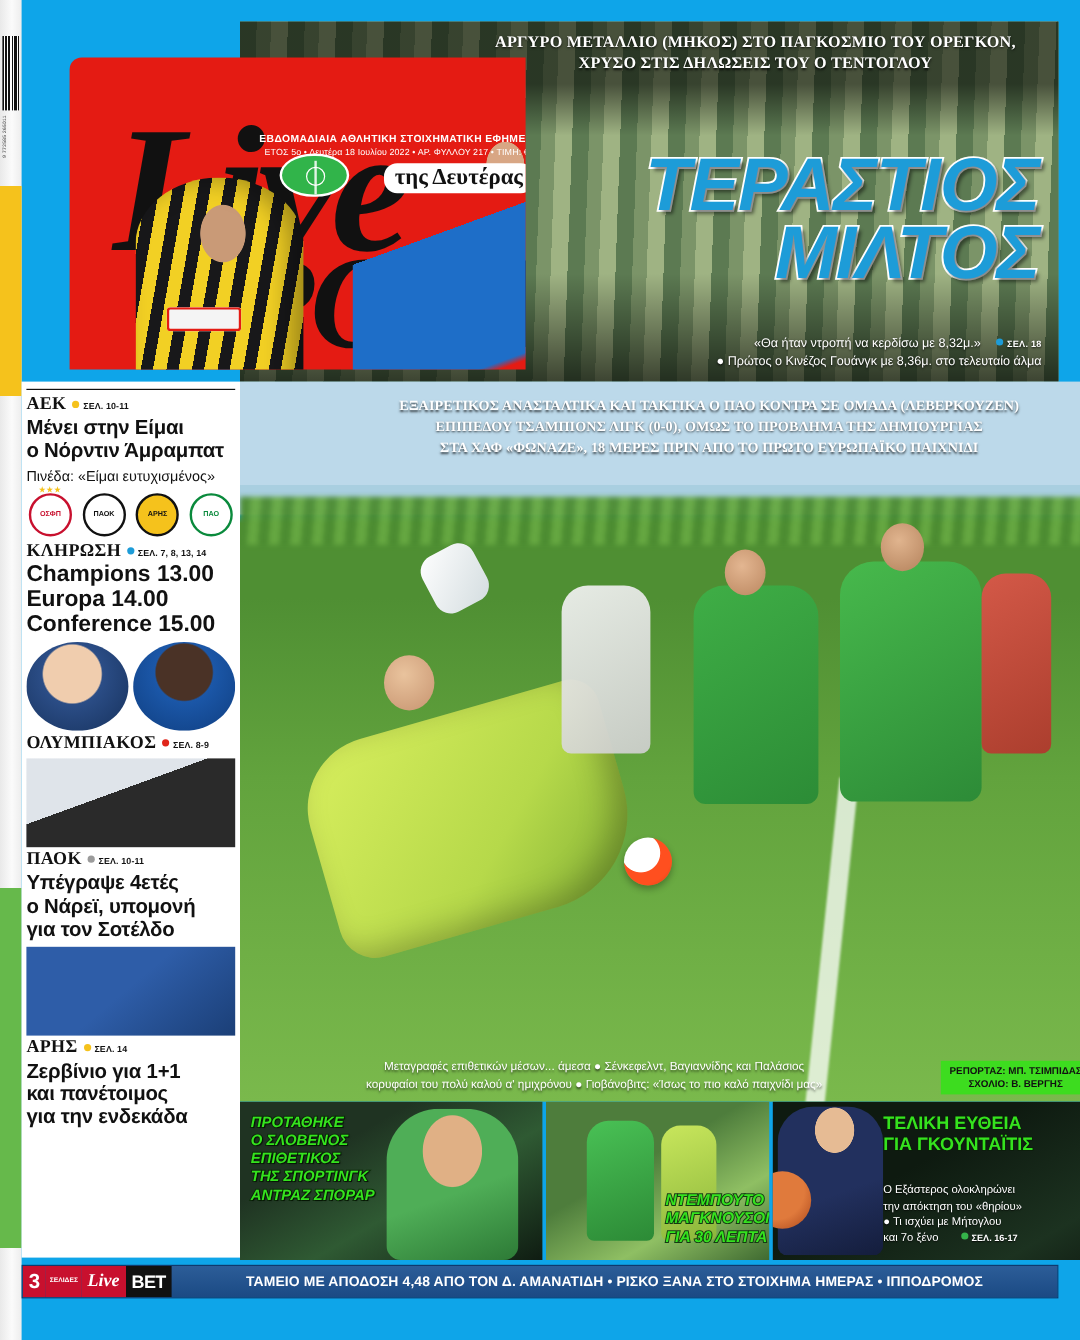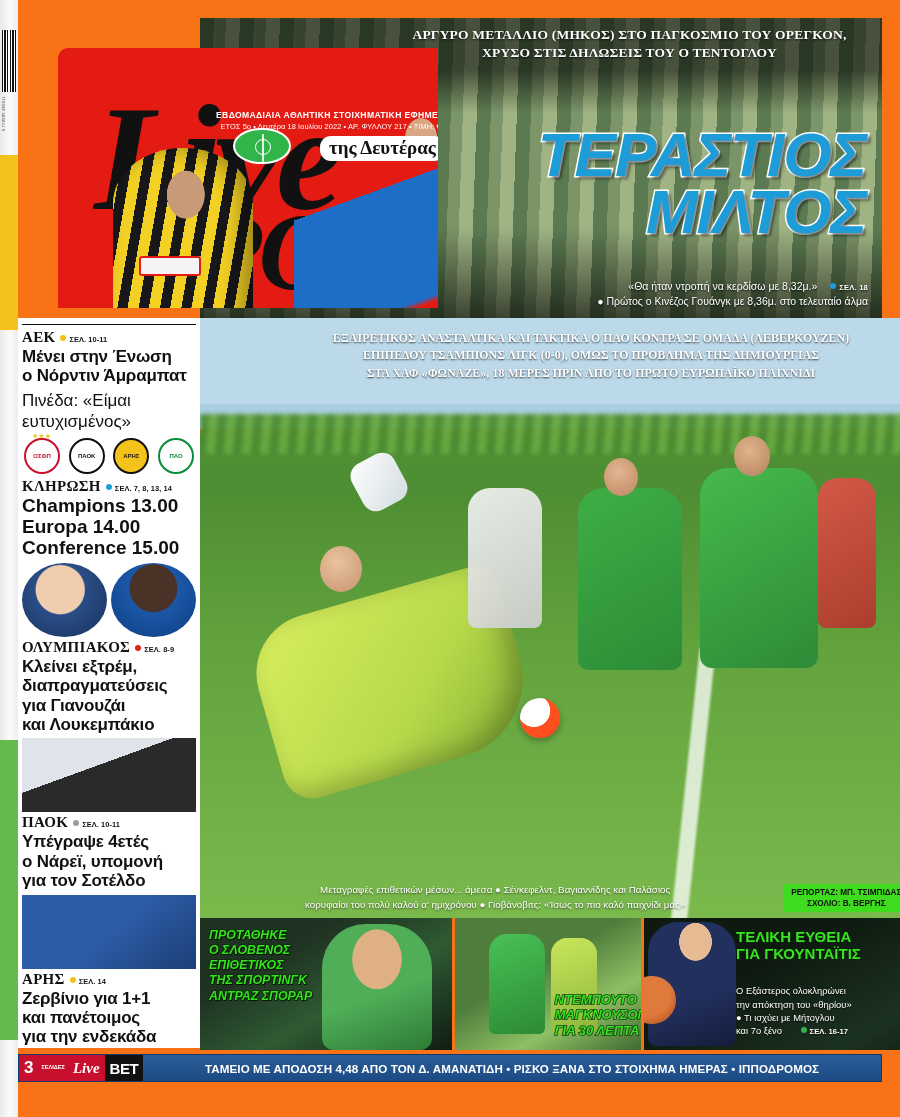--- a/index.html
+++ b/index.html
@@ -5,21 +5,21 @@
   * { box-sizing: border-box; margin: 0; padding: 0; }
   html, body {
     width: 900px; height: 1117px;
     background: #ffffff;
     font-family: "Liberation Sans", sans-serif;
     overflow: hidden;
   }
   #page {
     position: relative;
     width: 900px; height: 1117px;
-    background: #f97316;
+    background: #0ea5e9;
     overflow: hidden;
   }
 
   
   .edge-strip {
     position: absolute; left: 0; top: 0;
     width: 18px; height: 1117px;
     background: linear-gradient(to right,#e9e9e9,#fbfbfb 55%,#ededed);
   }
   .barcode {
@@ -334,21 +334,21 @@
   .sb-kicker .pg {
     font-size: 7.4px; font-weight: bold; color: #111;
     letter-spacing: .1px;
   }
   .sb-head {
     font-family: "Liberation Sans", sans-serif;
     font-weight: bold; font-size: 17px; line-height: 1.14;
     color: #111; letter-spacing: -.2px;
   }
   .sb-sub {
-    font-size: 17px; color: #111; margin-top: 4px; line-height: 1.25;
+    font-size: 12px; color: #111; margin-top: 4px; line-height: 1.25;
   }
   .sb-head-alt {
     font-family: "Liberation Sans", sans-serif;
     font-weight: bold; font-size: 19px; line-height: 1.1;
     color: #111;
   }
 
   
   .badges { display: flex; justify-content: space-between; align-items: center;
     padding: 6px 2px 4px; }
@@ -550,21 +550,21 @@
   </div>
 
   <div class="sidebar">
 
     <div class="sb-rule"></div>
     <div class="sb-kicker">
       <span class="team">ΑΕΚ</span>
       <span class="pg"><span class="dot-yellow"></span><span>ΣΕΛ. 10-11</span></span>
     </div>
     <div class="sb-head">
-      <div>Μένει στην Ένωση</div>
+      <div>Μένει στην Είμαι</div>
       <div>ο Νόρντιν Άμραμπατ</div>
     </div>
     <div class="sb-sub">Πινέδα: «Είμαι ευτυχισμένος»</div>
 
     <div class="badges">
       <div class="badge badge-osfp"><span class="stars">★★★</span>OΣΦΠ</div>
       <div class="badge badge-paok">ΠΑΟΚ</div>
       <div class="badge badge-aris">ΑΡΗΣ</div>
       <div class="badge badge-pao">ΠΑΟ</div>
     </div>
@@ -578,26 +578,20 @@
       <div>Conference 15.00</div>
     </div>
 
     <div class="sb-photo duo">
       <div class="circ circ-a"></div>
       <div class="circ circ-b"></div>
     </div>
     <div class="sb-kicker">
       <span class="team">ΟΛΥΜΠΙΑΚΟΣ</span>
       <span class="pg"><span class="dot-red"></span><span>ΣΕΛ. 8-9</span></span>
-    </div>
-    <div class="sb-head">
-      <div>Κλείνει εξτρέμ,</div>
-      <div>διαπραγματεύσεις</div>
-      <div>για Γιανουζάι</div>
-      <div>και Λουκεμπάκιο</div>
     </div>
 
     <div class="sb-photo ph-paok"></div>
     <div class="sb-kicker">
       <span class="team">ΠΑΟΚ</span>
       <span class="pg"><span class="dot-grey"></span><span>ΣΕΛ. 10-11</span></span>
     </div>
     <div class="sb-head">
       <div>Υπέγραψε 4ετές</div>
       <div>ο Νάρεϊ, υπομονή</div>

